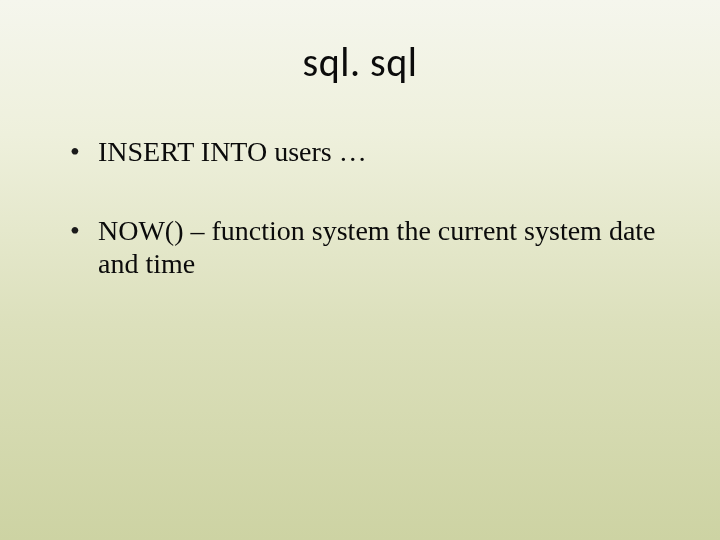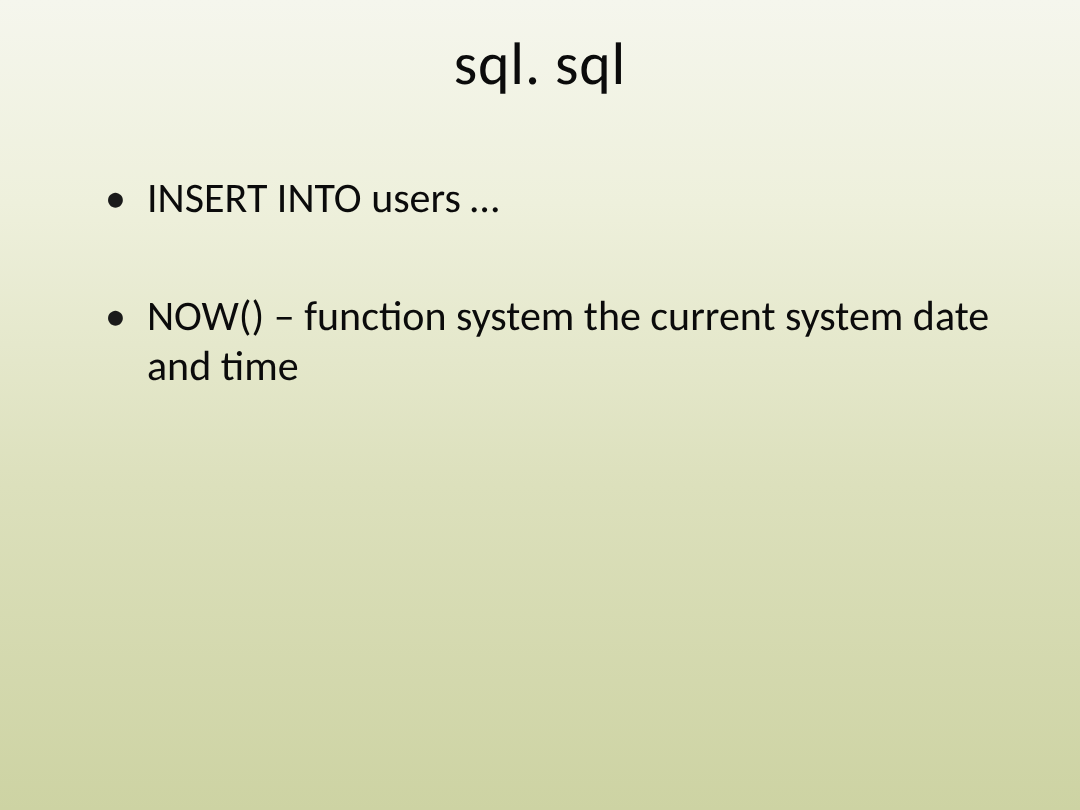--- a/index.html
+++ b/index.html
@@ -1,21 +1,21 @@
 <!DOCTYPE html>
 <html><head>
   <meta charset="utf-8">
   <style>
     * { margin: 0; padding: 0; box-sizing: border-box; }
     html, body { width: 720px; height: 540px; overflow: hidden; }
     .slide {
       width: 720px;
       height: 540px;
       background: linear-gradient(to bottom, #f5f6ed 0%, #eef0dc 25%, #dce0bc 60%, #cdd3a3 100%);
-      padding: 12px 60px 40px 60px;
+      padding: 32px 60px 40px 60px;
       font-family: Calibri, "Segoe UI", Arial, sans-serif;
       color: #0b0b0b;
     }
     .title {
       text-align: center;
       font-size: 40px;
       font-weight: 400;
       margin-top: 6px;
       margin-bottom: 48px;
       letter-spacing: 0.5px;
@@ -23,20 +23,21 @@
     ul.bullets {
       list-style: none;
       padding-left: 10px;
     }
     ul.bullets li {
       position: relative;
       font-size: 28px;
       line-height: 1.18;
       padding-left: 28px;
       margin-bottom: 46px;
+      font-family: Liberation Serif, serif;
     }
     ul.bullets li::before {
       content: "•";
       position: absolute;
       left: 0;
       top: 0;
       font-size: 28px;
       color: #1a1a1a;
     }
   </style>

